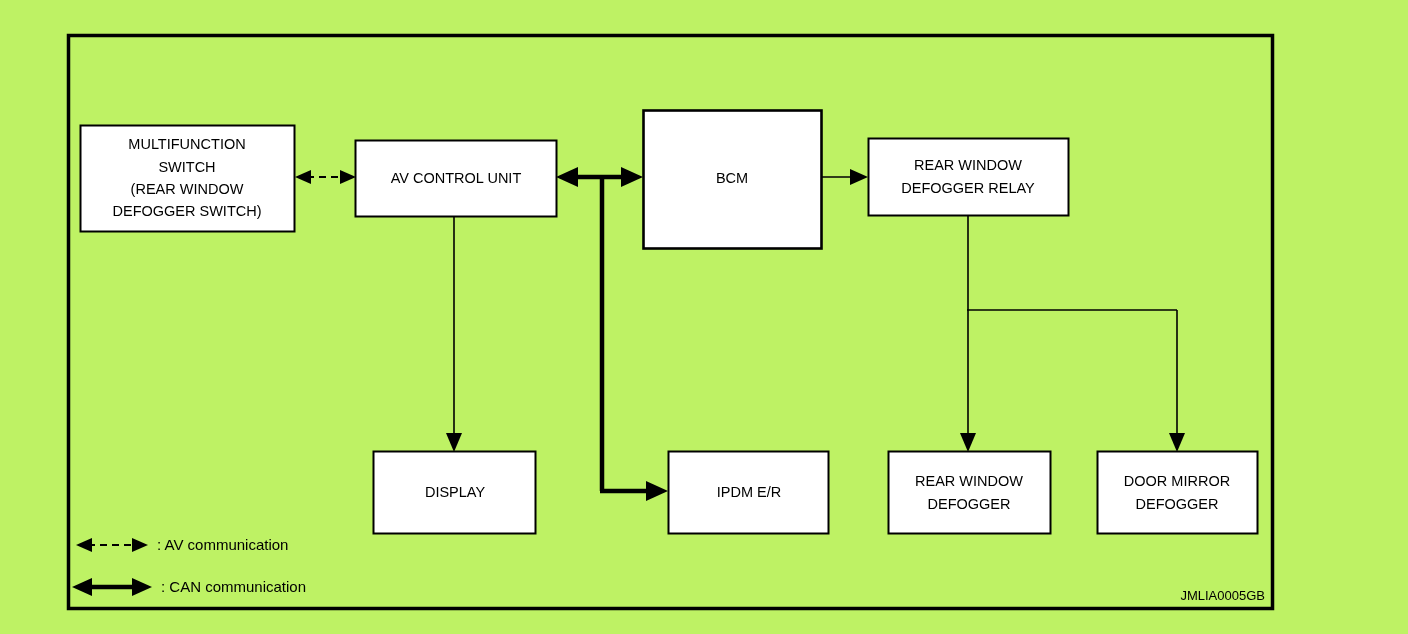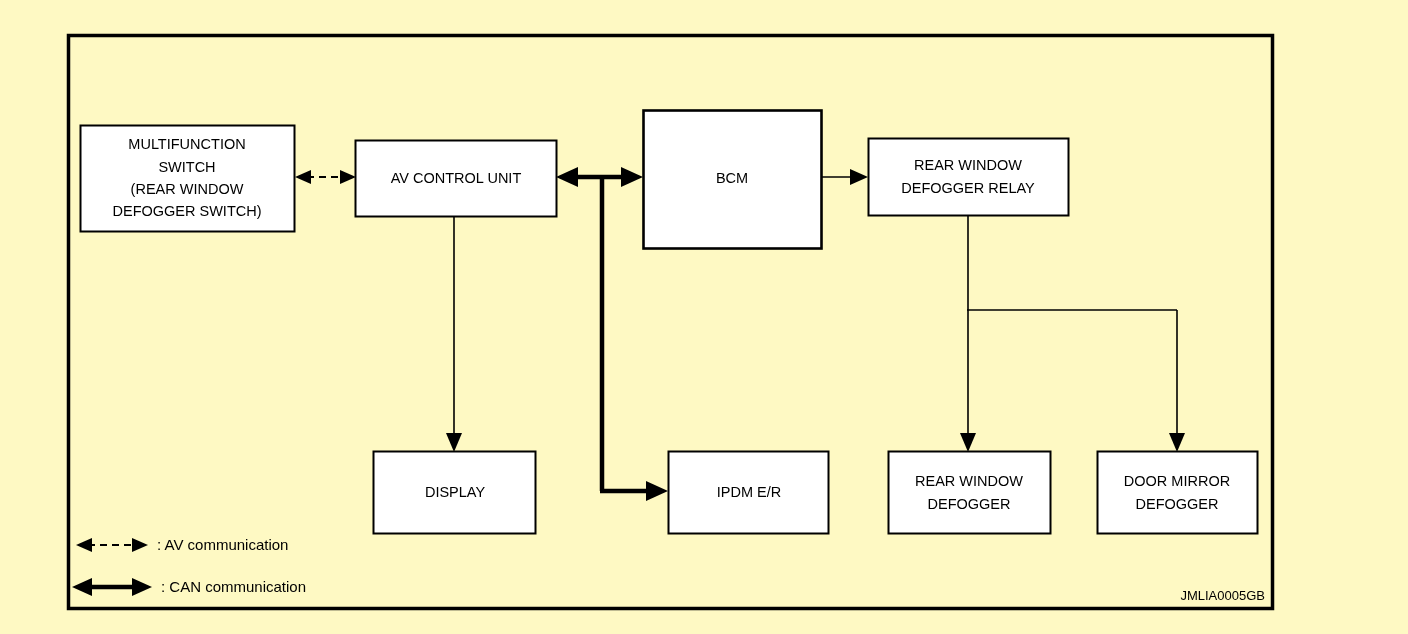--- a/index.html
+++ b/index.html
@@ -4,21 +4,21 @@
 <style>
   html, body {
     margin: 0;
     padding: 0;
     background: #ffffff;
   }
   #canvas {
     position: relative;
     width: 1408px;
     height: 634px;
-    background: #fef9c3;
+    background: #bef264;
     font-family: "Liberation Sans", sans-serif;
     overflow: hidden;
   }
   #diagram-svg {
     position: absolute;
     left: 0;
     top: 0;
     width: 1408px;
     height: 634px;
   }

